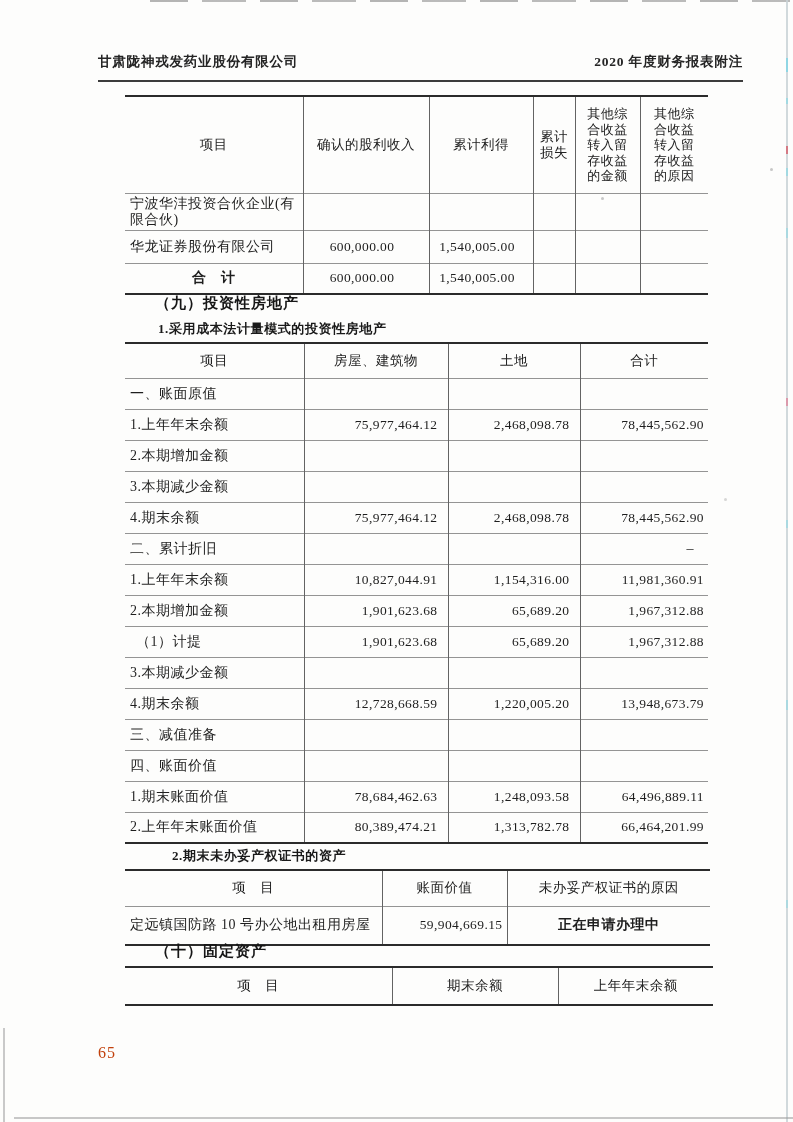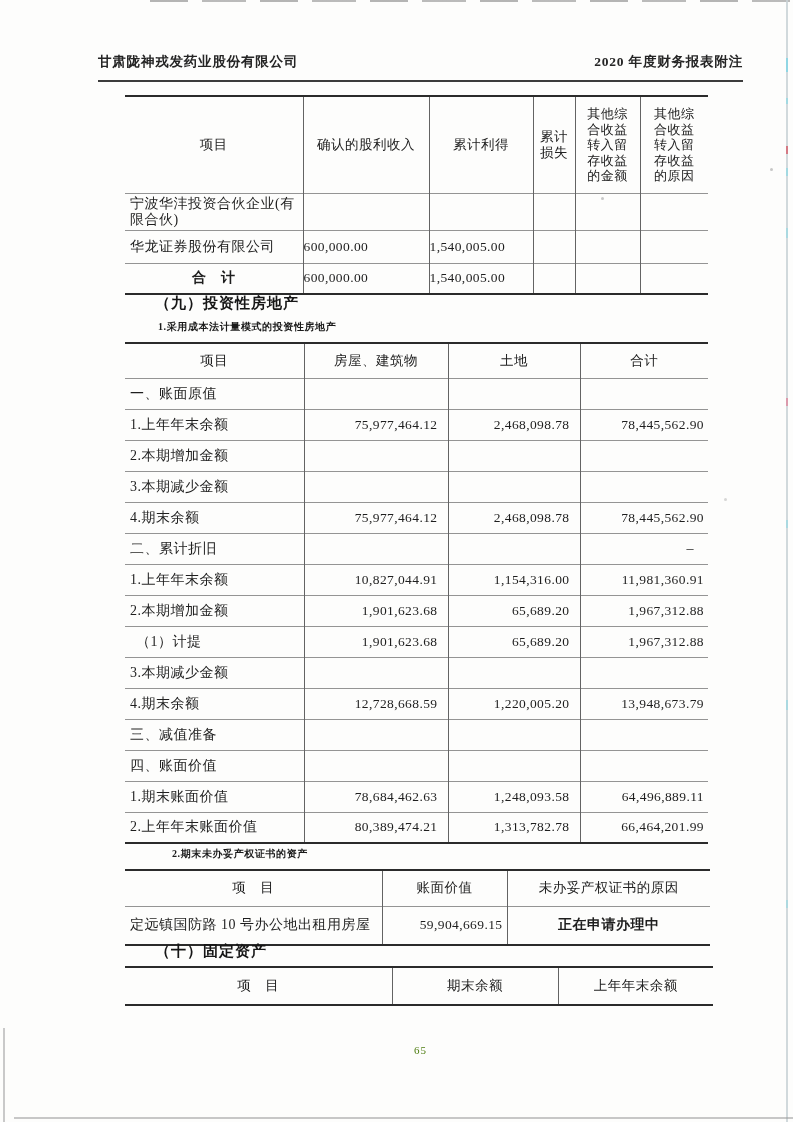--- a/index.html
+++ b/index.html
@@ -25,37 +25,37 @@
     border-left:1px solid #636363; letter-spacing:.5px;
   }
   .tbl th:first-child, .tbl td:first-child { border-left:none; }
   .tbl tr { border-bottom:1px solid #949494; }
   .tbl tr:last-child { border-bottom:none; }
   .tbl th { text-align:center; font-size:13.5px; line-height:16px; padding:2px 6px; color:#222; }
   .tbl td { font-size:14px; color:#1e1e1e; }
   .t1 th.oci { font-size:13px; line-height:15.5px; padding:2px 7px; }
   td.l { text-align:left;  padding:2px 4px 2px 5px; line-height:16px; }
   td.c { text-align:center;font-weight:bold; }
-  td.r { text-align:left; padding-right:8px; font-size:13.5px; letter-spacing:.4px; }
+  td.r { text-align:center; padding-right:8px; font-size:13.5px; letter-spacing:.4px; }
   td.r2 { text-align:right; padding-right:10px; font-size:13.5px; letter-spacing:.4px; }
   td.rt { text-align:right; padding-right:4px;  font-size:13.5px; letter-spacing:.4px; }
   td.rdash { text-align:right; padding-right:14px; font-size:14px; }
   td.ind { padding-left:11px; }
   
   .sec-heading {
     position:absolute; left:155px; font-size:15px; font-weight:bold;
     letter-spacing:1px; color:#161616;
   }
   .sub-heading {
-    position:absolute; left:158px; font-size:10px; font-weight:600;
+    position:absolute; left:158px; font-size:13px; font-weight:600;
     letter-spacing:.6px; color:#1a1a1a;
   }
   .page-number {
     position:absolute; top:1044px; left:98px; width:645px;
-    text-align:center; font-size:11px; color:#4d7c0f; letter-spacing:1px;
+    font-size:16px; color:#c2410c; letter-spacing:1px;
   }
   
   .artifact { position:absolute; pointer-events:none; }
   .top-edge {
     top:0; left:150px; width:640px; height:2px; opacity:.45;
     background:repeating-linear-gradient(90deg,#5c5c5c 0 38px,transparent 38px 52px,#6a6a6a 52px 96px,transparent 96px 110px);
   }
   .right-scanline { top:0; left:786px; width:2px; height:1122px; background:#c9d2d6; opacity:.85; }
   .tick { left:786px; width:2px; }
   .bottom-edge { left:14px; top:1117px; width:779px; height:1.5px; background:#9b9b9b; opacity:.55; }

